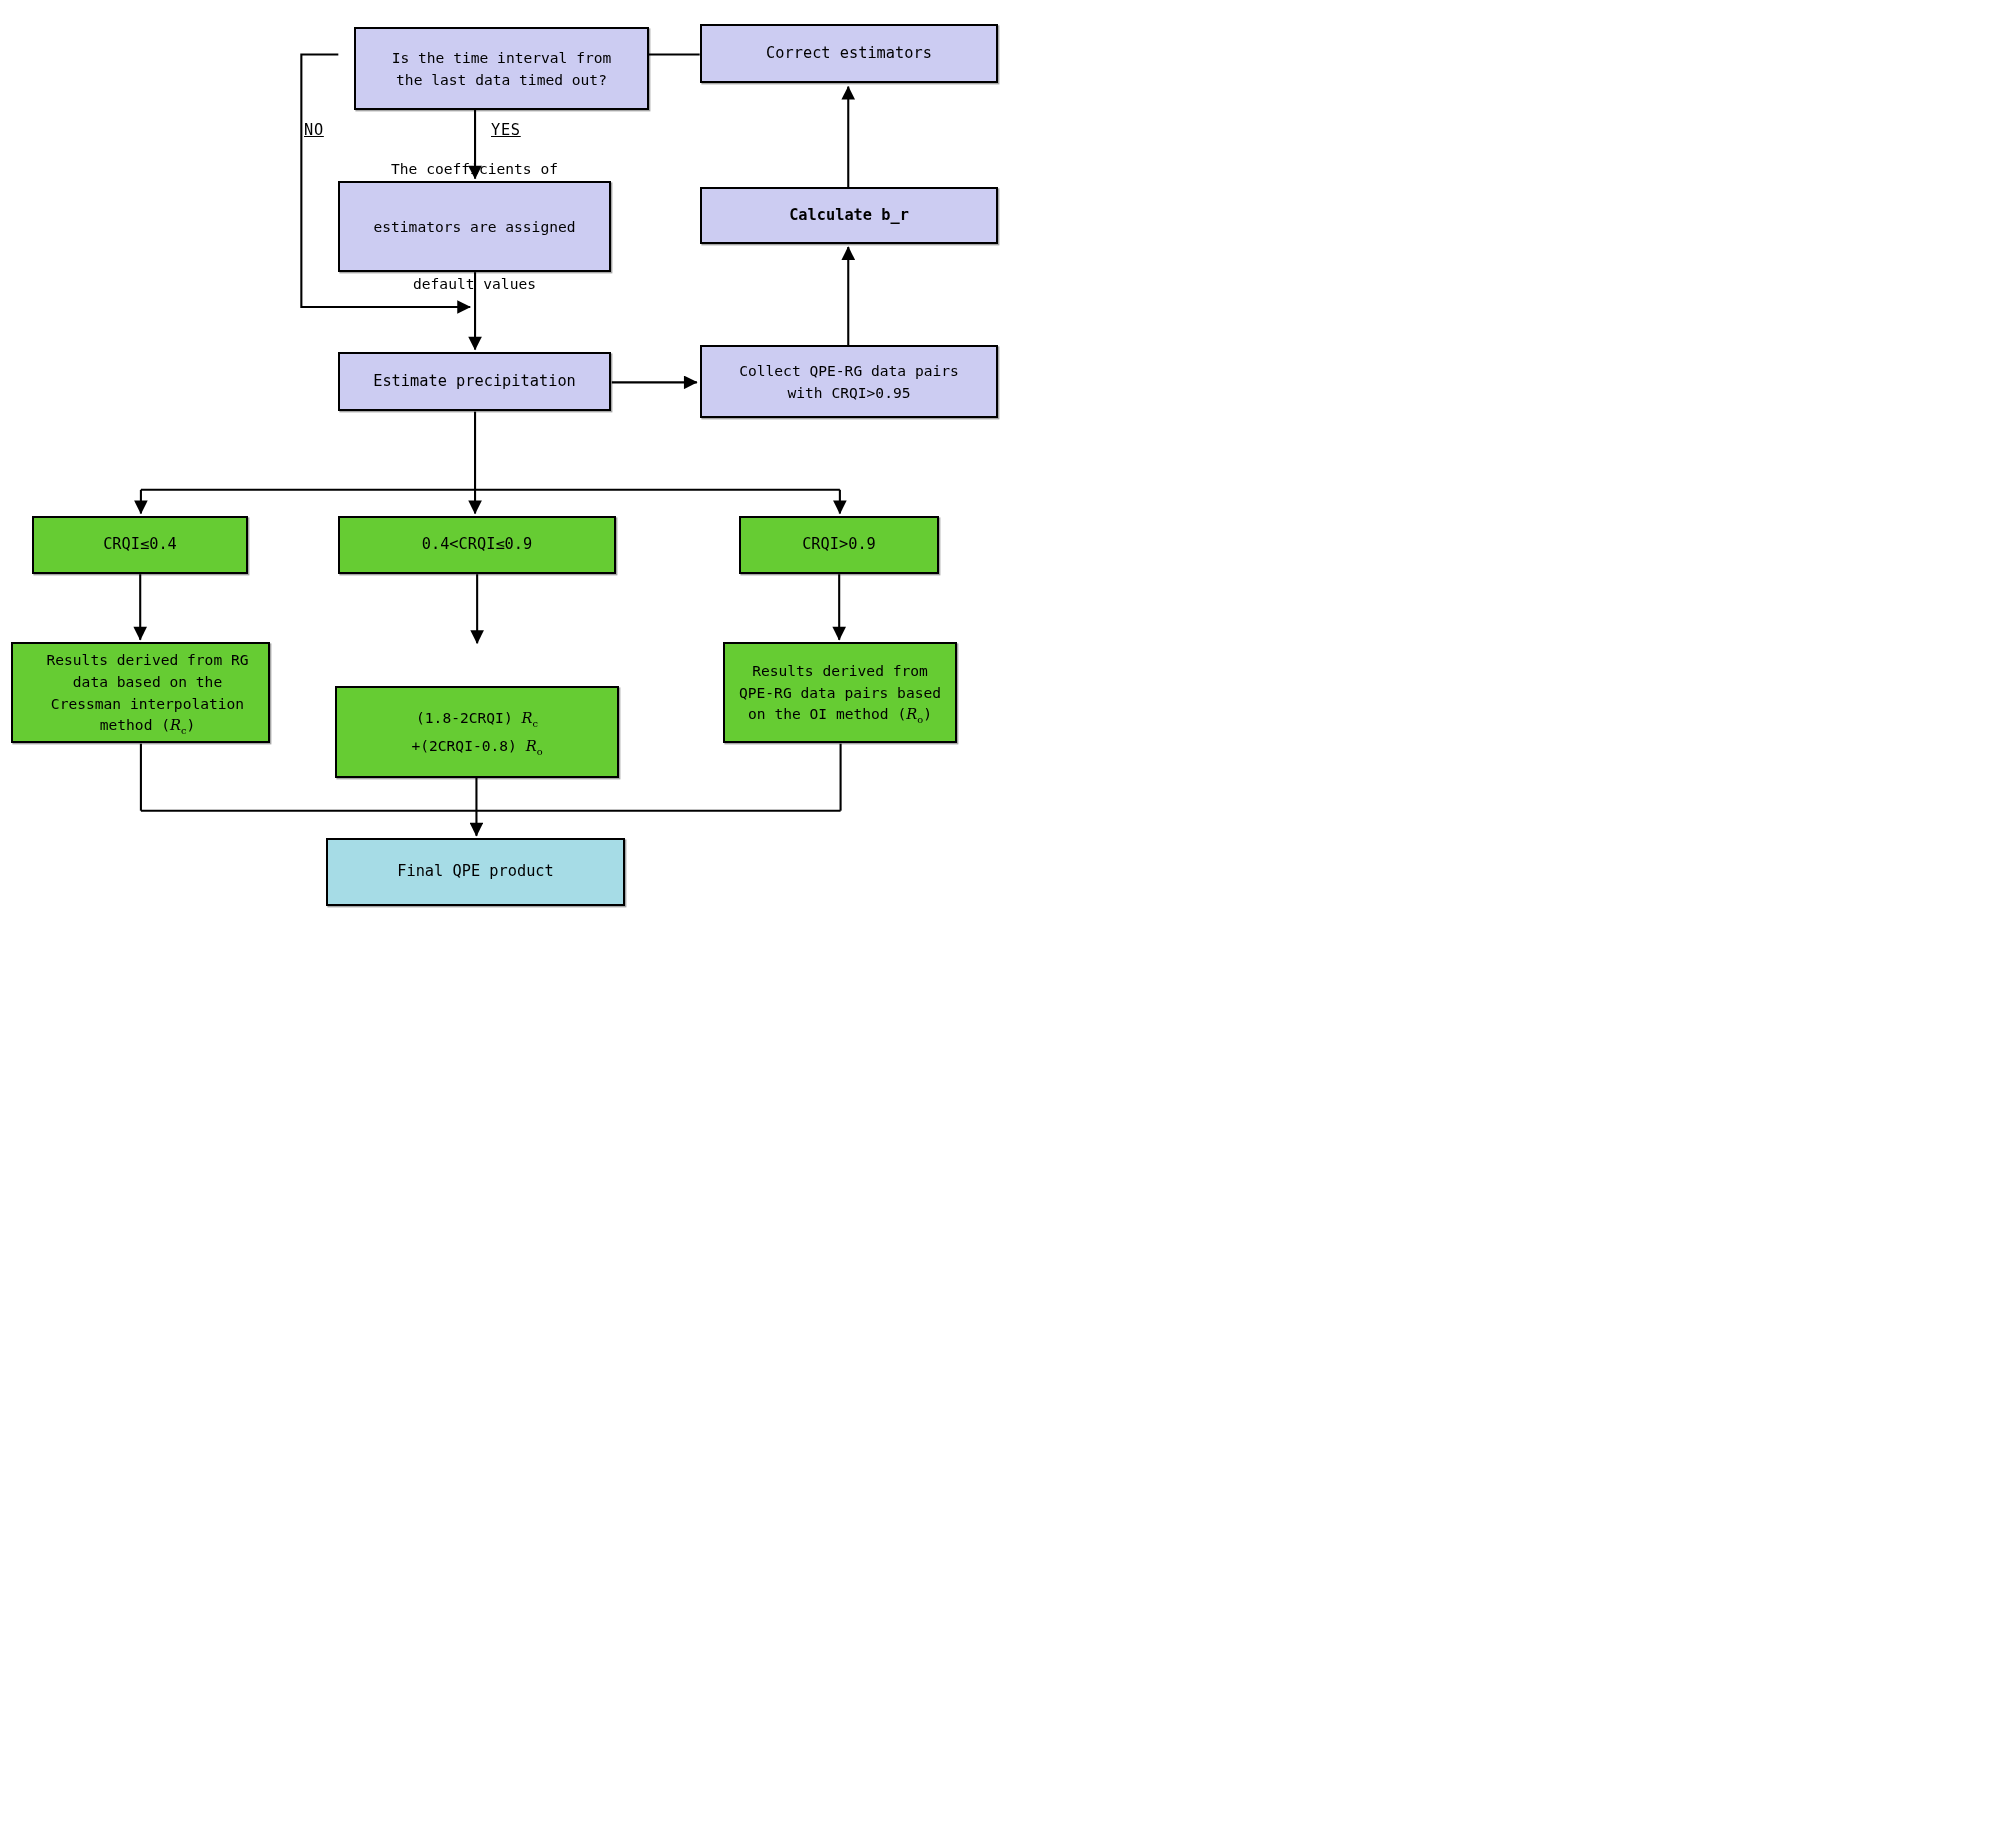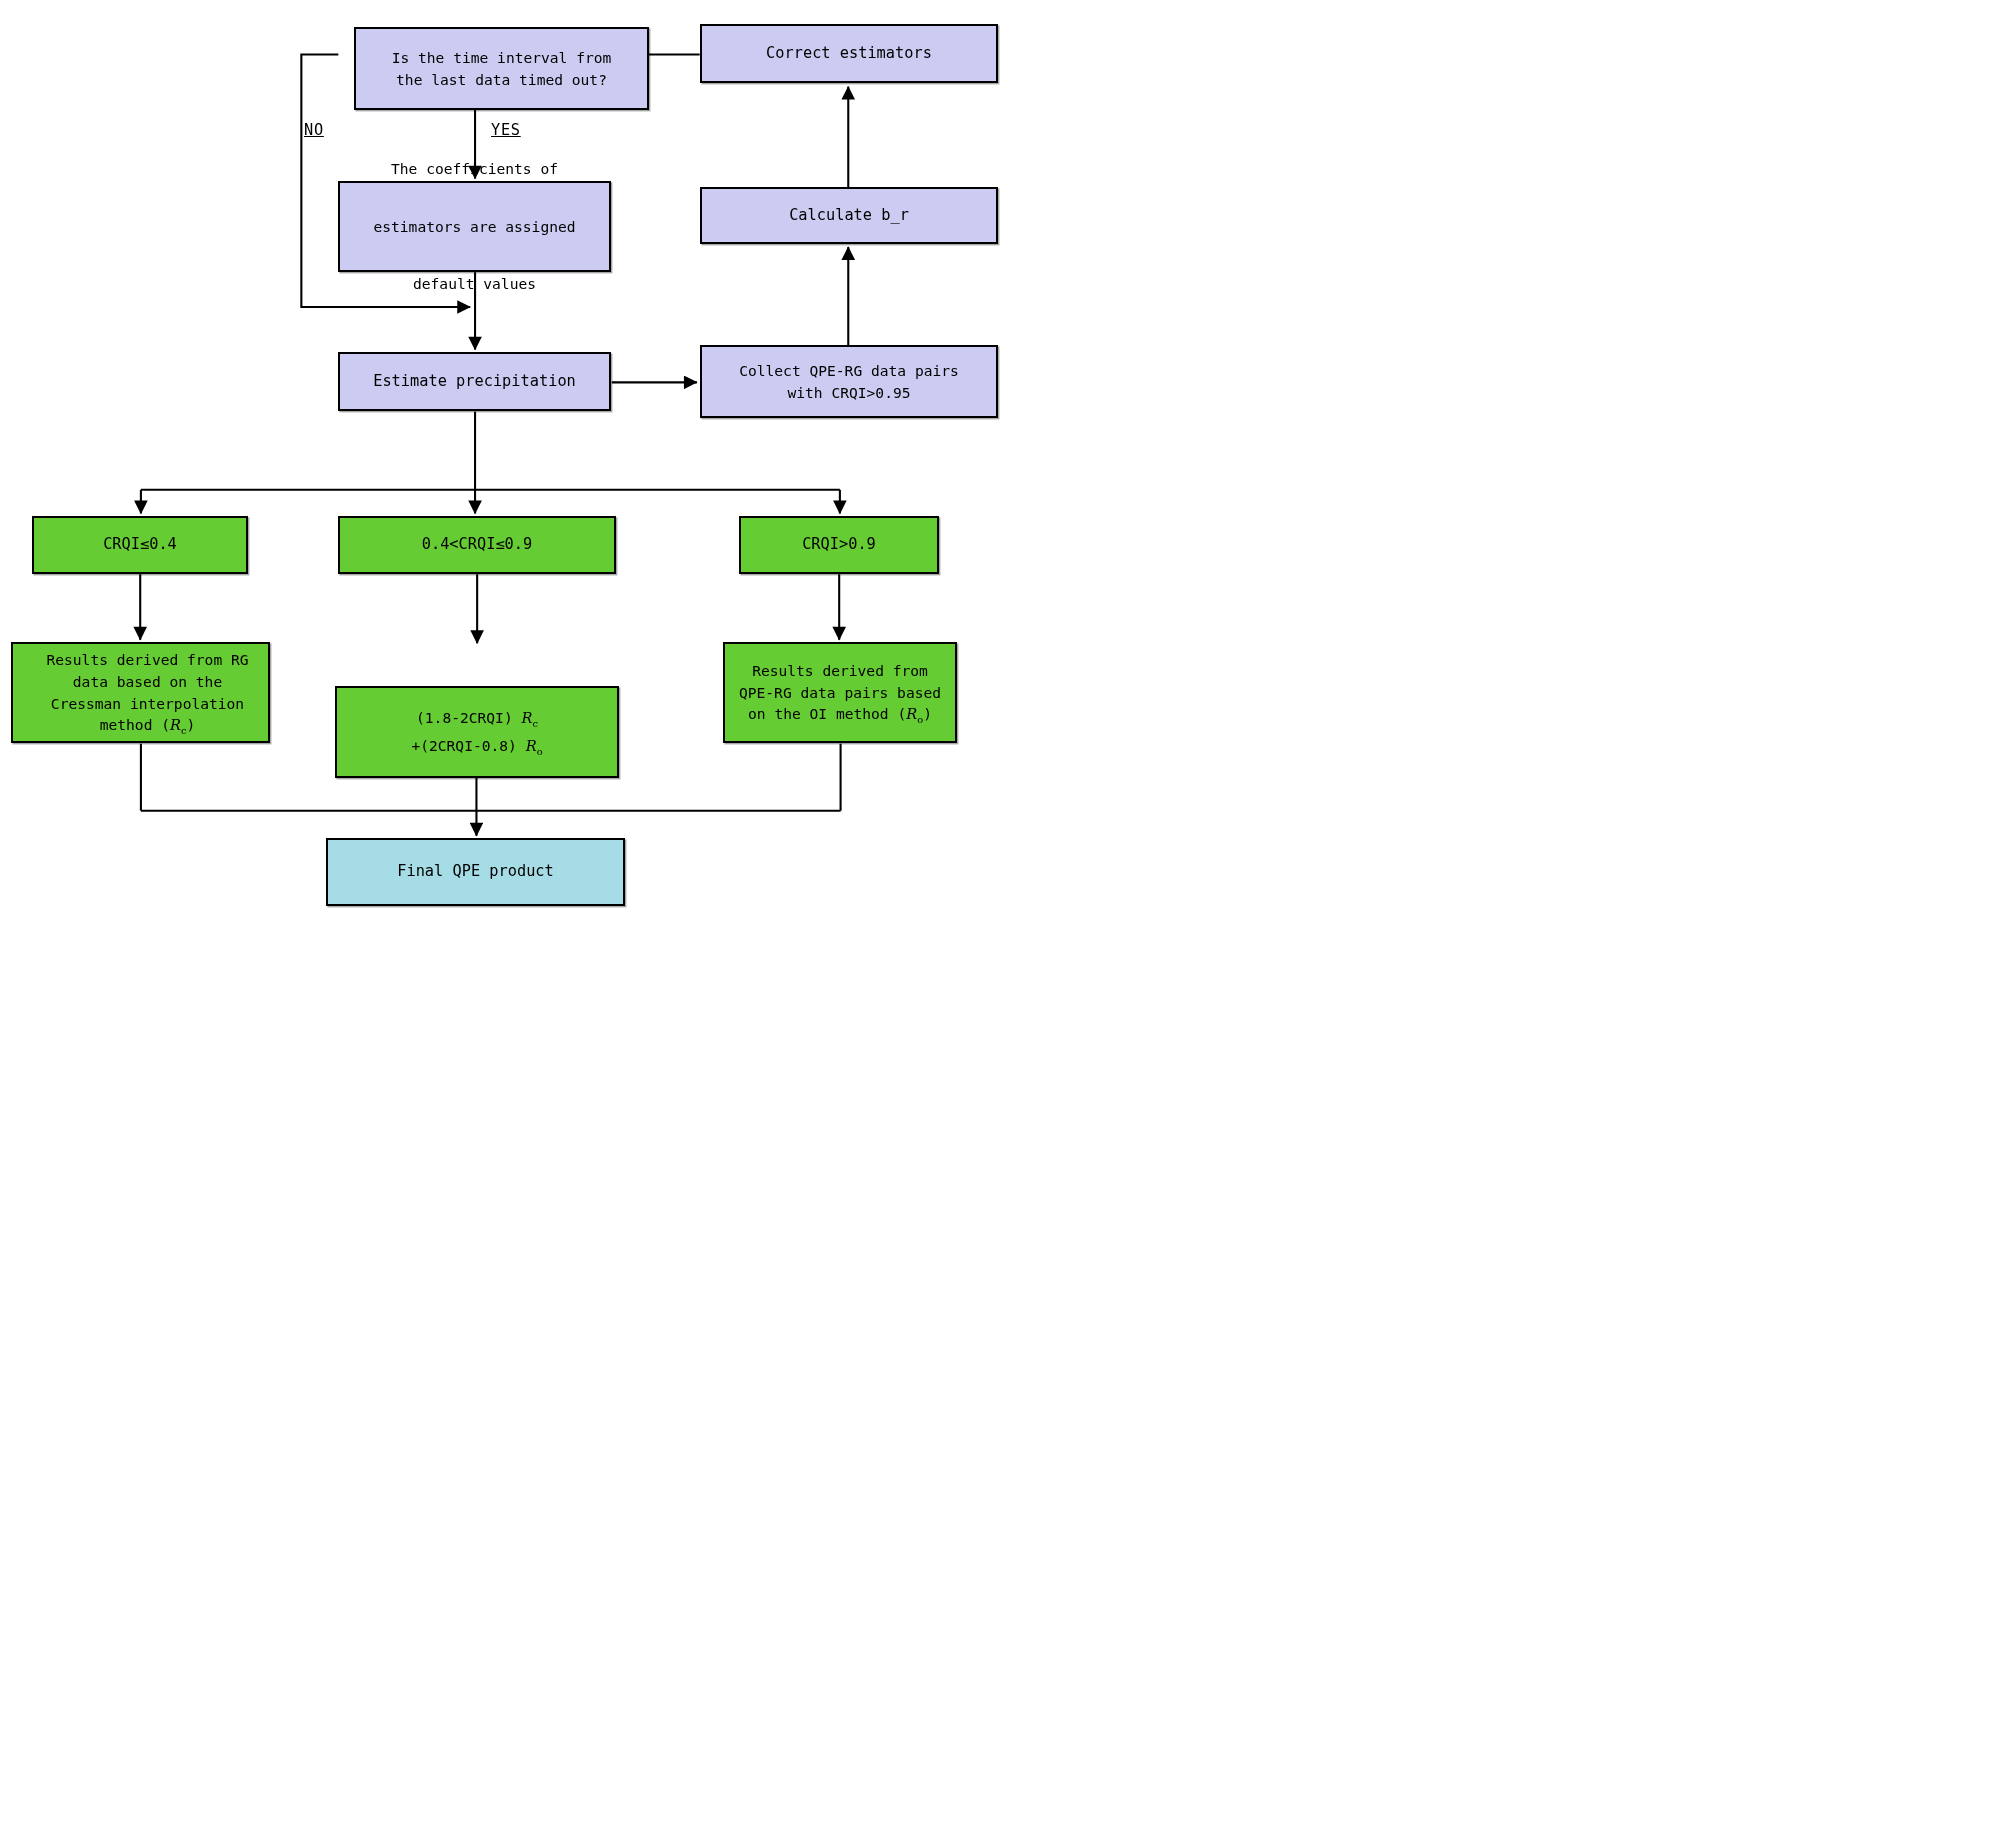--- a/index.html
+++ b/index.html
@@ -97,21 +97,21 @@
 
   <div class="edge-label" style="left:304px;top:121px;">NO</div>
   <div class="edge-label" style="left:491px;top:121px;">YES</div>
 
   <div class="node process" style="left:338px;top:181px;width:273px;height:91px;gap:36px;">
     <span>The coefficients of</span>
     <span>estimators are assigned</span>
     <span>default values</span>
   </div>
 
-  <div class="node process single" style="left:700px;top:187px;width:298px;height:57px;">
+  <div class="node process single" style="left:700px;top:187px;width:298px;height:57px;font-weight:bold;">
     <span>Calculate b_r</span>
   </div>
 
   <div class="node process single" style="left:338px;top:352px;width:273px;height:59px;">
     <span>Estimate precipitation</span>
   </div>
 
   <div class="node process" style="left:700px;top:345px;width:298px;height:73px;">
     <span>Collect QPE-RG data pairs</span>
     <span>with CRQI&gt;0.95</span>

